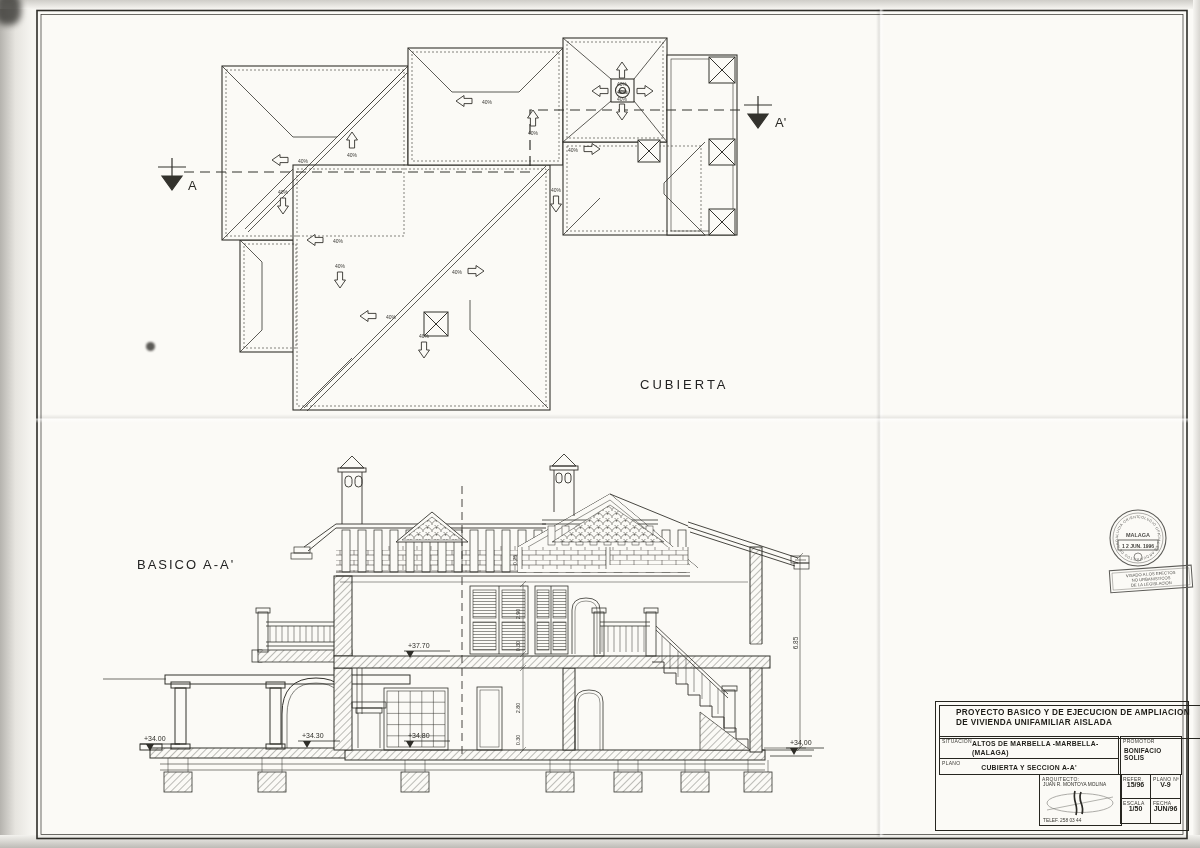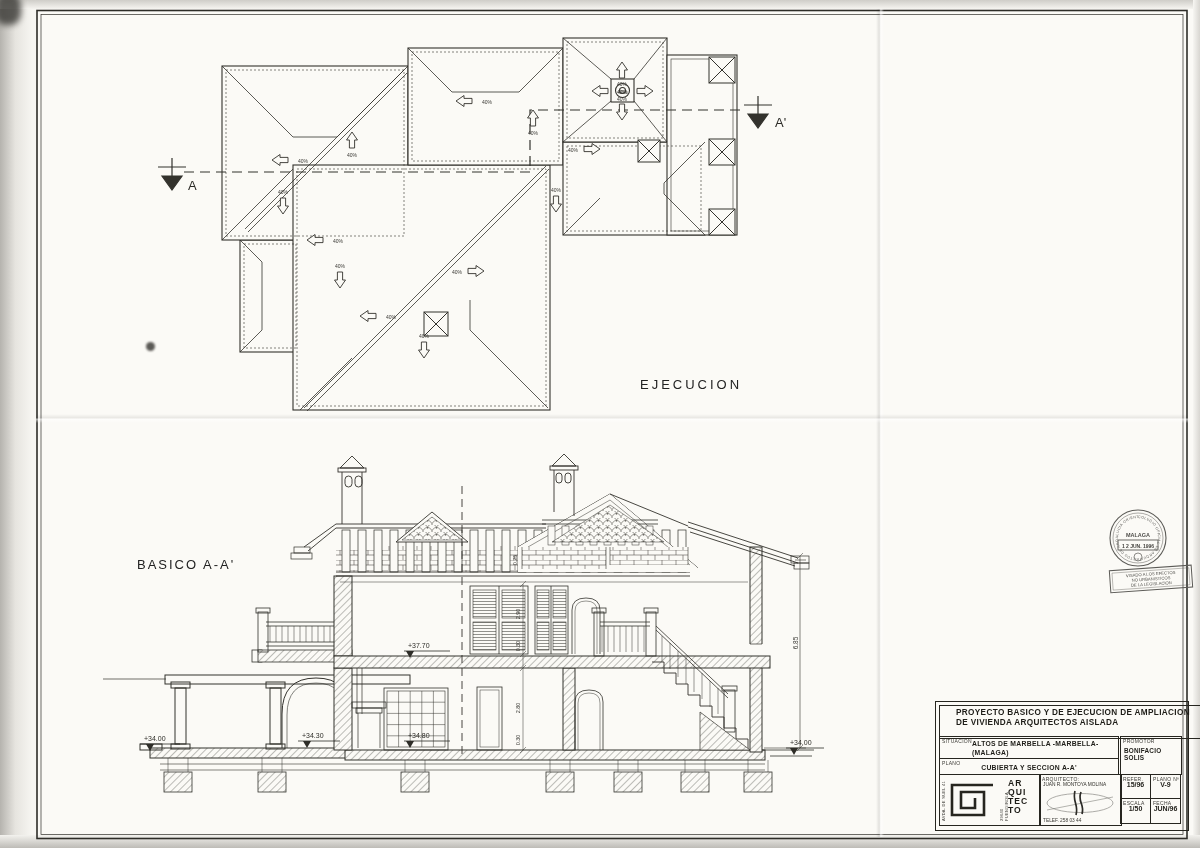--- a/index.html
+++ b/index.html
@@ -418,55 +418,42 @@
         <rect x="1112.5" y="570.5" width="77" height="17" stroke-width="0.4"></rect>
         <g font-size="4.2" fill="#52514d" stroke="none" text-anchor="middle">
           <text x="1151" y="575.5">VISADO A LOS EFECTOS</text>
           <text x="1151" y="580.5">NO URBANISTICOS</text>
           <text x="1151" y="585.5">DE LA LEGISLACION</text>
         </g>
       </g>
     </g>
   </svg>
 
-  <div class="abs plan-title" style="left:640px;top:377px">EJECUCION</div>
+  <div class="abs plan-title" style="left:640px;top:377px">CUBIERTA</div>
   <div class="abs plan-title" style="left:137px;top:557px;letter-spacing:2px">BASICO A-A'</div>
 
   <div class="abs tb">
     <div class="cell" style="left:3px;top:3px;width:241px;height:28px;padding:2px 16px">
       <div class="big">PROYECTO BASICO Y DE EJECUCION DE AMPLIACION</div>
-      <div class="big">DE VIVIENDA ARQUITECTOS AISLADA</div>
+      <div class="big">DE VIVIENDA UNIFAMILIAR AISLADA</div>
     </div>
     <div class="cell" style="left:3px;top:34px;width:178px;height:21px">
       <span class="lab">SITUACION</span>
       <div class="val" style="position:absolute;left:32px;top:3px">ALTOS DE MARBELLA -MARBELLA-</div>
       <div class="val" style="position:absolute;left:32px;top:12px">(MALAGA)</div>
     </div>
     <div class="cell" style="left:3px;top:56px;width:178px;height:15px">
       <span class="lab">PLANO</span>
       <div class="val" style="text-align:center;margin-top:5px">CUBIERTA Y SECCION A-A'</div>
     </div>
     <div class="cell" style="left:184px;top:34px;width:60px;height:37px">
       <span class="lab">PROMOTOR</span>
       <div class="val2" style="margin:10px 0 0 3px">BONIFACIO SOLIS</div>
     </div>
 
-    <div class="cell" style="left:3px;top:72px;width:100px;height:50px">
-      <span class="vtxt abs" style="left:1px;top:4px;height:42px">AVDA. DE SUEL 41</span>
-      <svg class="abs" style="left:9px;top:7px" width="48" height="36" viewBox="0 0 48 36">
-        <path d="M44,3 H3 V33 H35 V10 H12 V26 H26 V16" fill="none" stroke="#26251f" stroke-width="2.6"></path>
-      </svg>
-      <span class="vtxt abs" style="left:59px;top:4px;height:42px">29640 FUENGIROLA</span>
-      <div class="logoword abs" style="left:68px;top:4px">
-        <div>AR</div>
-        <div>QUI</div>
-        <div>TEC</div>
-        <div>TO</div>
-      </div>
-    </div>
 
     <div class="cell" style="left:103px;top:72px;width:81px;height:50px">
       <span class="lab">ARQUITECTO:</span>
       <div style="position:absolute;left:3px;top:7px;font-size:4.8px;color:#2e2d28">JUAN R. MONTOYA MOLINA</div>
       <svg class="abs" style="left:4px;top:15px" width="72" height="26" viewBox="0 0 72 26">
         <ellipse cx="36" cy="13" rx="33" ry="9.5" fill="none" stroke="#8b8a85" stroke-width="0.7"></ellipse>
         <line x1="3" y1="20" x2="69" y2="7" stroke="#6b6a65" stroke-width="0.5"></line>
         <path d="M31,1 C28,11 35,15 32,25 M37,2 C33,12 41,14 38,24" fill="none" stroke="#2b2a26" stroke-width="1.7"></path>
       </svg>
       <div style="position:absolute;left:3px;bottom:2px;font-size:4.8px;color:#3c3b36">TELEF. 258 03 44</div>

